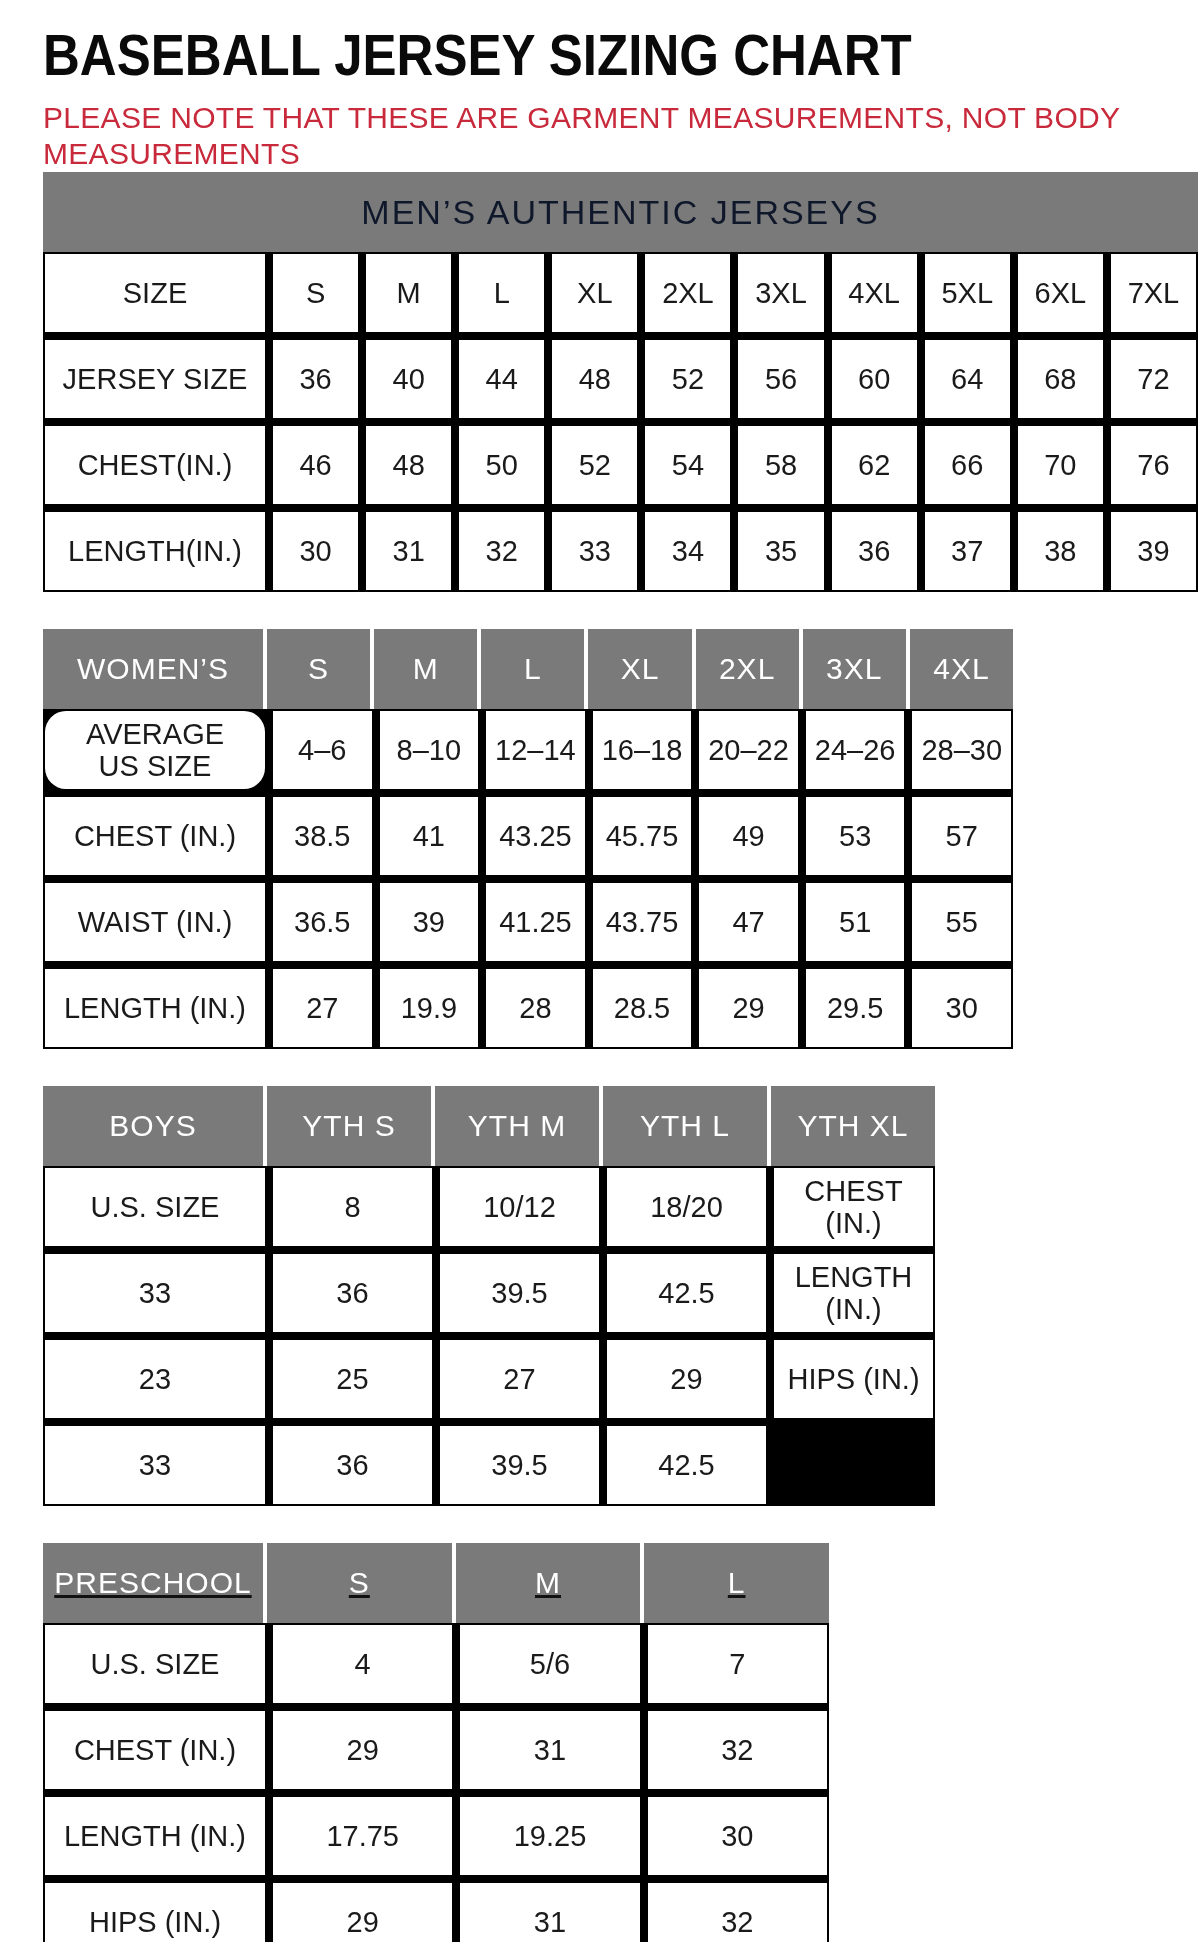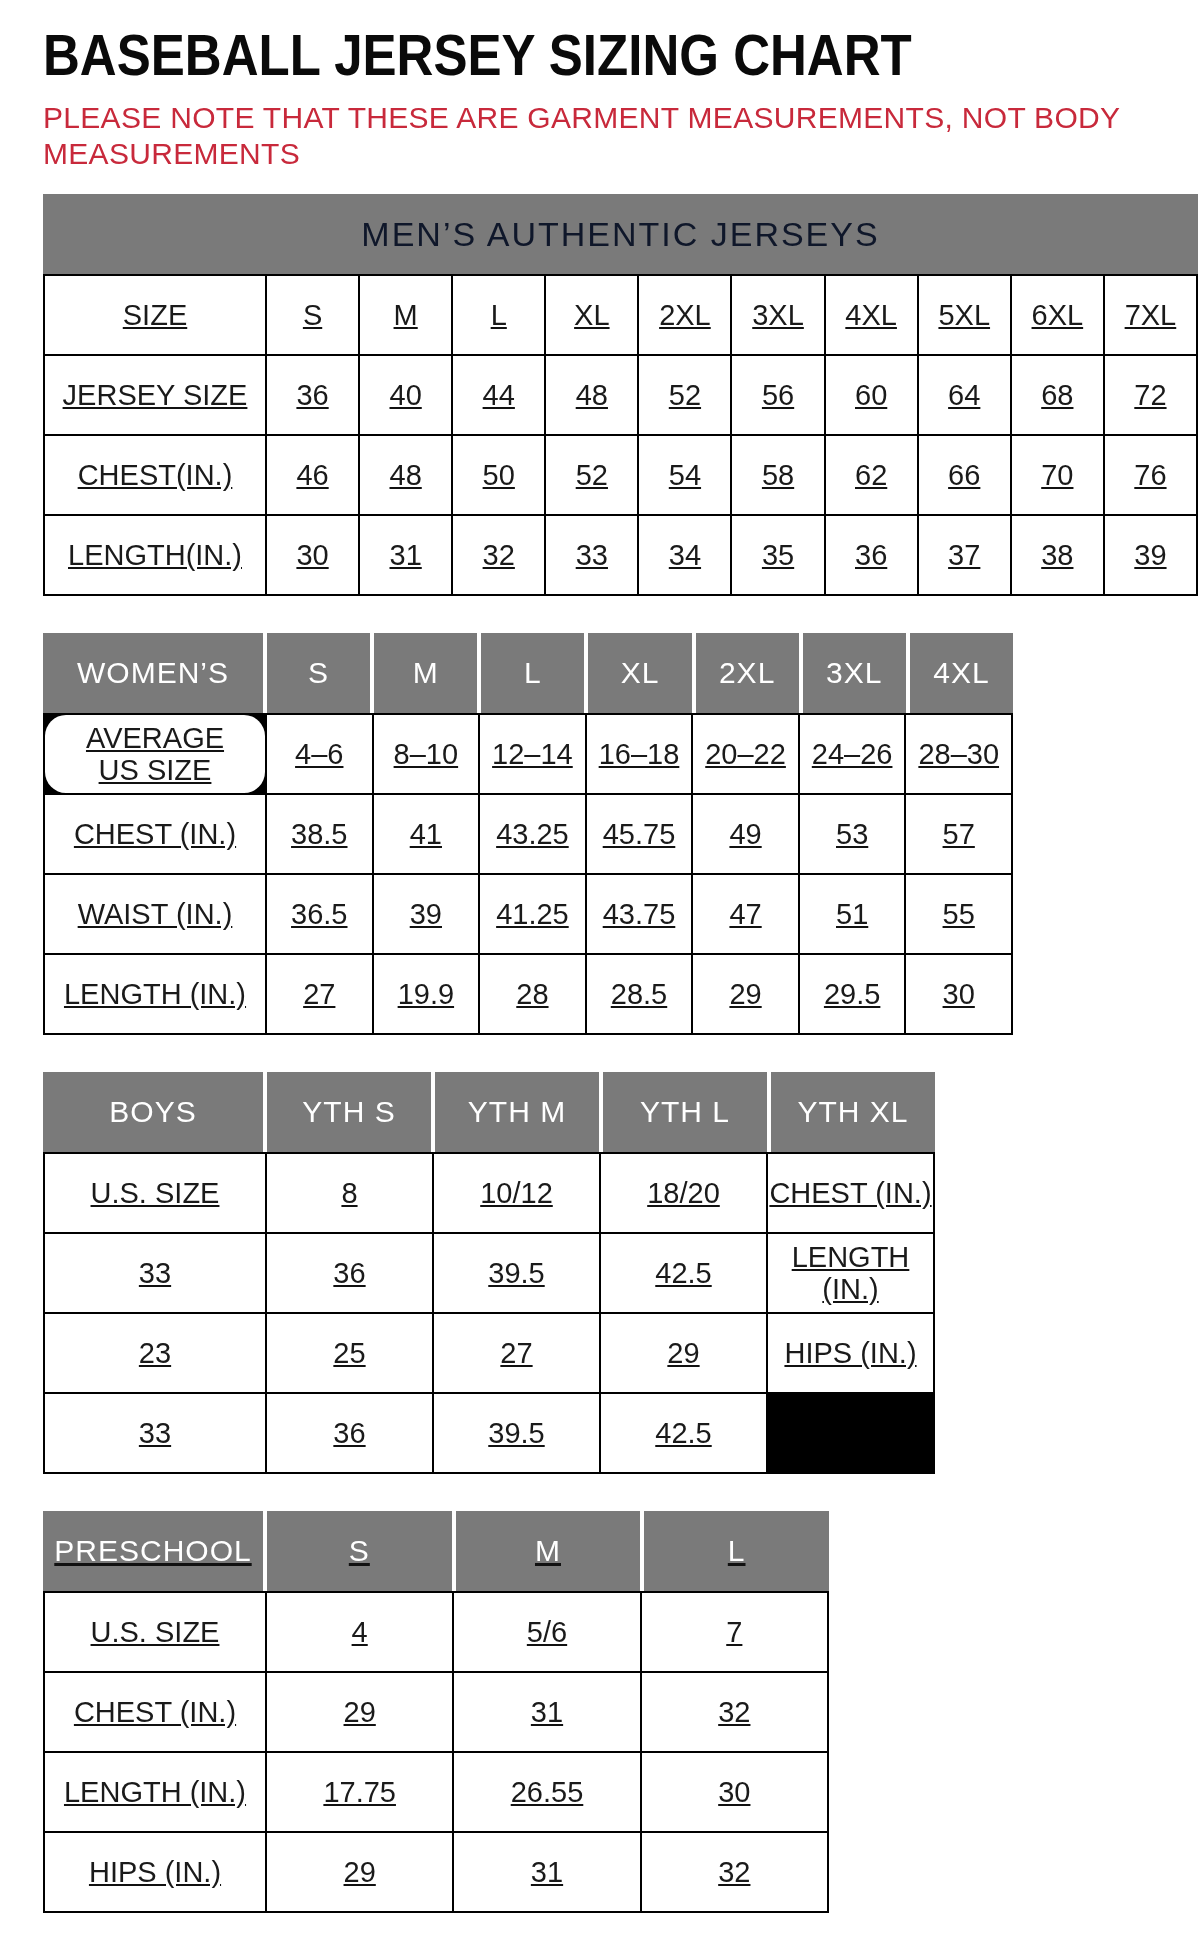--- a/index.html
+++ b/index.html
@@ -20,21 +20,20 @@
     transform: scaleX(0.88);
     transform-origin: left center;
     margin-bottom: 16px;
     color: #0a0a0a;
   }
   .note { color: var(--red, #c8293b); }
   .note-top {
     font-size: 30px;
     line-height: 1.2;
     max-width: 1080px;
-    margin-bottom: 22px;
     letter-spacing: 0.3px;
   }
   .tbl { margin-bottom: 37px; }
   .banner {
     height: 80px;
     background: var(--gray, #7a7a7a);
     color: #0f172a;
     display: flex;
     align-items: center;
     justify-content: center;
@@ -52,24 +51,23 @@
     color: #ffffff;
     display: flex;
     align-items: center;
     justify-content: center;
     font-size: 30px;
     letter-spacing: 1px;
     text-align: center;
   }
   .tbody {
     display: grid;
-    gap: 2px;
+    gap: 8px;
     background: #000000;
     border: 2px solid #000000;
-    text-decoration: underline;
   }
   .cell {
     background: #ffffff;
     height: 78px;
     display: flex;
     align-items: center;
     justify-content: center;
     font-size: 29px;
     line-height: 1.12;
     text-align: center;
@@ -227,20 +225,20 @@
       <div class="cell">U.S. SIZE</div>
       <div class="cell">4</div>
       <div class="cell">5/6</div>
       <div class="cell">7</div>
       <div class="cell">CHEST (IN.)</div>
       <div class="cell">29</div>
       <div class="cell">31</div>
       <div class="cell">32</div>
       <div class="cell">LENGTH (IN.)</div>
       <div class="cell">17.75</div>
-      <div class="cell">26.55</div>
+      <div class="cell">19.25</div>
       <div class="cell">30</div>
       <div class="cell">HIPS (IN.)</div>
       <div class="cell">29</div>
       <div class="cell">31</div>
       <div class="cell">32</div>
     </div>
 </section>
 
 </body></html>

